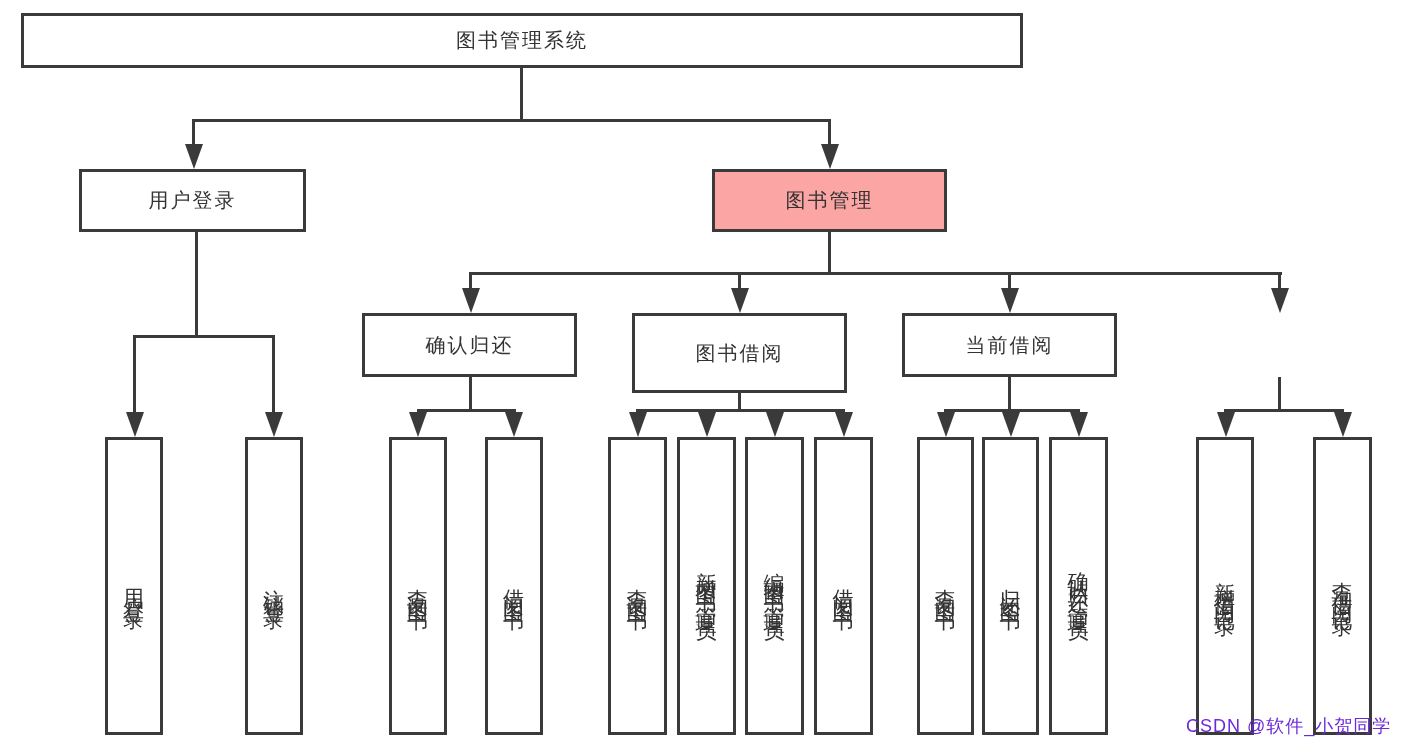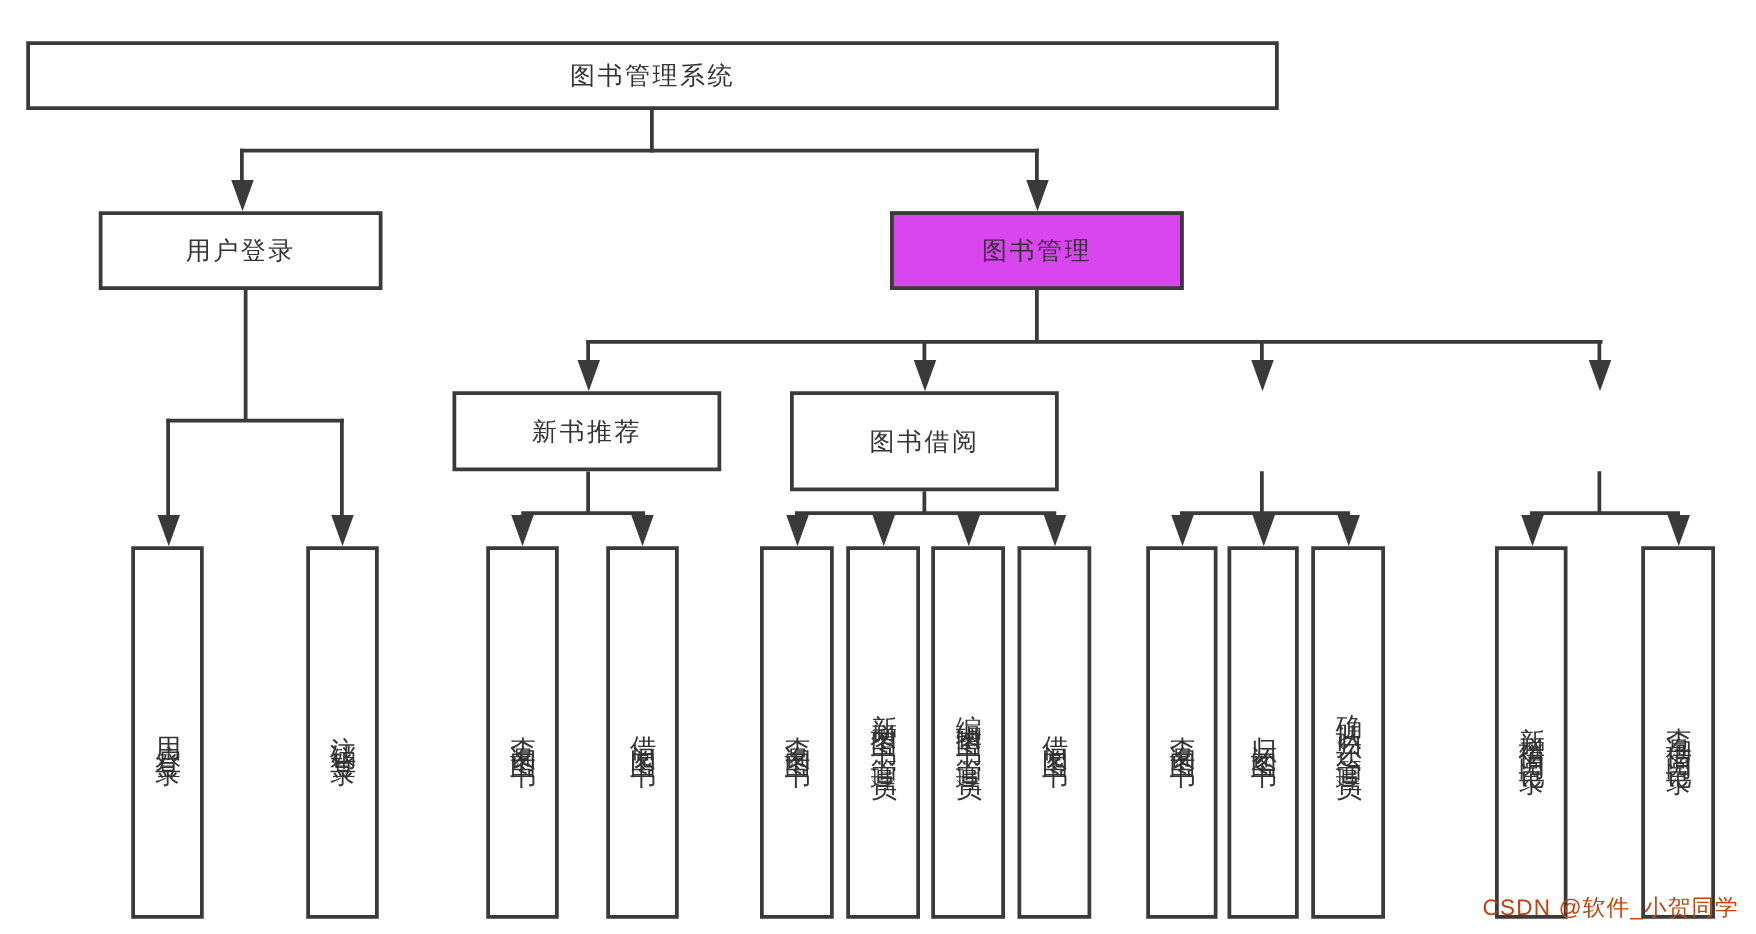--- a/index.html
+++ b/index.html
@@ -59,21 +59,21 @@
     font-size: 18px;
     letter-spacing: 1px;
     z-index: 3;
     white-space: nowrap;
   }
 </style>
 </head>
 <body>
 
 <div class="canvas">
-  <div class="watermark" style="left: 1186px; top: 714px; color: #c2410c;">CSDN @软件_小贺同学</div>
+  <div class="watermark" style="left: 1186px; top: 714px; color: #6d28d9;">CSDN @软件_小贺同学</div>
 <div class="line" style="left: 520px; top: 68px; width: 3px; height: 54px; background: rgb(58, 58, 58);"></div>
     <div class="line" style="left: 192px; top: 119px; width: 639px; height: 3px; background: rgb(58, 58, 58);"></div>
     <div class="line" style="left: 192px; top: 119px; width: 3px; height: 27px; background: rgb(58, 58, 58);"></div>
     <div class="line" style="left: 828px; top: 119px; width: 3px; height: 27px; background: rgb(58, 58, 58);"></div>
     <div class="line" style="left: 195px; top: 232px; width: 3px; height: 105px; background: rgb(58, 58, 58);"></div>
     <div class="line" style="left: 133px; top: 335px; width: 142px; height: 3px; background: rgb(58, 58, 58);"></div>
     <div class="line" style="left: 133px; top: 335px; width: 3px; height: 78px; background: rgb(58, 58, 58);"></div>
     <div class="line" style="left: 272px; top: 335px; width: 3px; height: 78px; background: rgb(58, 58, 58);"></div>
     <div class="line" style="left: 828px; top: 232px; width: 3px; height: 42px; background: rgb(58, 58, 58);"></div>
     <div class="line" style="left: 469px; top: 272px; width: 813px; height: 3px; background: rgb(58, 58, 58);"></div>
@@ -101,34 +101,37 @@
     <div class="arrow" style="left: 505px; top: 412px; border-top-color: rgb(58, 58, 58);"></div>
     <div class="arrow" style="left: 628.5px; top: 412px; border-top-color: rgb(58, 58, 58);"></div>
     <div class="arrow" style="left: 697.5px; top: 412px; border-top-color: rgb(58, 58, 58);"></div>
     <div class="arrow" style="left: 765.5px; top: 412px; border-top-color: rgb(58, 58, 58);"></div>
     <div class="arrow" style="left: 834.5px; top: 412px; border-top-color: rgb(58, 58, 58);"></div>
     <div class="arrow" style="left: 936.5px; top: 412px; border-top-color: rgb(58, 58, 58);"></div>
     <div class="arrow" style="left: 1001.5px; top: 412px; border-top-color: rgb(58, 58, 58);"></div>
     <div class="arrow" style="left: 1069.5px; top: 412px; border-top-color: rgb(58, 58, 58);"></div>
     <div class="arrow" style="left: 1216.5px; top: 412px; border-top-color: rgb(58, 58, 58);"></div>
     <div class="arrow" style="left: 1333.5px; top: 412px; border-top-color: rgb(58, 58, 58);"></div>
-    <div class="node horizontal" style="left: 21px; top: 13px; width: 1002px; height: 55px; border-color: rgb(58, 58, 58); background: rgb(255, 255, 255); margin-top: 20px;">
+    <div class="node horizontal" style="left: 21px; top: 13px; width: 1002px; height: 55px; border-color: rgb(58, 58, 58); background: rgb(255, 255, 255);">
       <span class="label" style="color: rgb(51, 51, 51);">图书管理系统</span>
     </div>
     <div class="node horizontal" style="left: 79px; top: 169px; width: 227px; height: 63px; border-color: rgb(58, 58, 58); background: rgb(255, 255, 255);">
       <span class="label" style="color: rgb(51, 51, 51);">用户登录</span>
     </div>
-    <div class="node horizontal" style="left: 712px; top: 169px; width: 235px; height: 63px; border-color: rgb(58, 58, 58); background: #d946ef;">
+    <div class="node horizontal" style="left: 712px; top: 169px; width: 235px; height: 63px; border-color: rgb(58, 58, 58); background: #fca5a5;">
       <span class="label" style="color: rgb(51, 51, 51);">图书管理</span>
     </div>
     <div class="node horizontal" style="left: 362px; top: 313px; width: 215px; height: 64px; border-color: rgb(58, 58, 58); background: rgb(255, 255, 255);">
-      <span class="label" style="color: rgb(51, 51, 51);">新书推荐</span>
+      <span class="label" style="color: rgb(51, 51, 51);">确认归还</span>
     </div>
     <div class="node horizontal" style="left: 632px; top: 313px; width: 215px; height: 80px; border-color: rgb(58, 58, 58); background: rgb(255, 255, 255);">
       <span class="label" style="color: rgb(51, 51, 51);">图书借阅</span>
+    </div>
+    <div class="node horizontal" style="left: 902px; top: 313px; width: 215px; height: 64px; border-color: rgb(58, 58, 58); background: rgb(255, 255, 255);">
+      <span class="label" style="color: rgb(51, 51, 51);">当前借阅</span>
     </div>
     <div class="node vertical" style="left: 105px; top: 437px; width: 58px; height: 298px; border-color: rgb(58, 58, 58); background: rgb(255, 255, 255);">
       <span class="label" style="color: rgb(51, 51, 51);">用户登录</span>
     </div>
     <div class="node vertical" style="left: 245px; top: 437px; width: 58px; height: 298px; border-color: rgb(58, 58, 58); background: rgb(255, 255, 255);">
       <span class="label" style="color: rgb(51, 51, 51);">注销登录</span>
     </div>
     <div class="node vertical" style="left: 389px; top: 437px; width: 58px; height: 298px; border-color: rgb(58, 58, 58); background: rgb(255, 255, 255);">
       <span class="label" style="color: rgb(51, 51, 51);">查询图书</span>
     </div>

